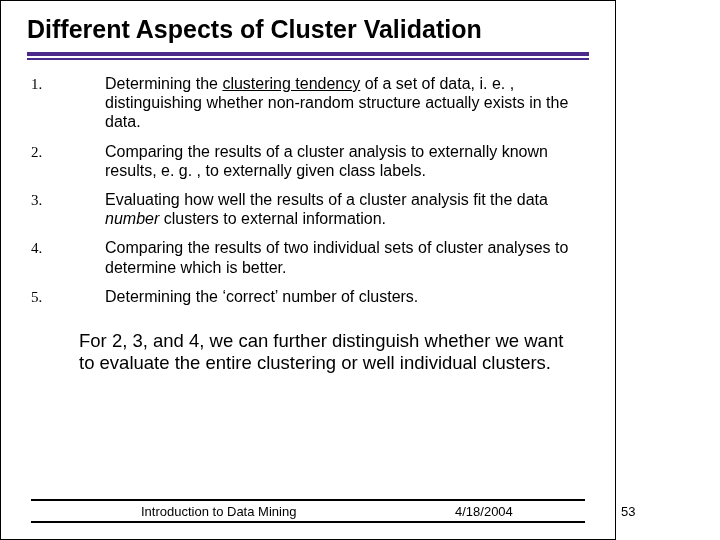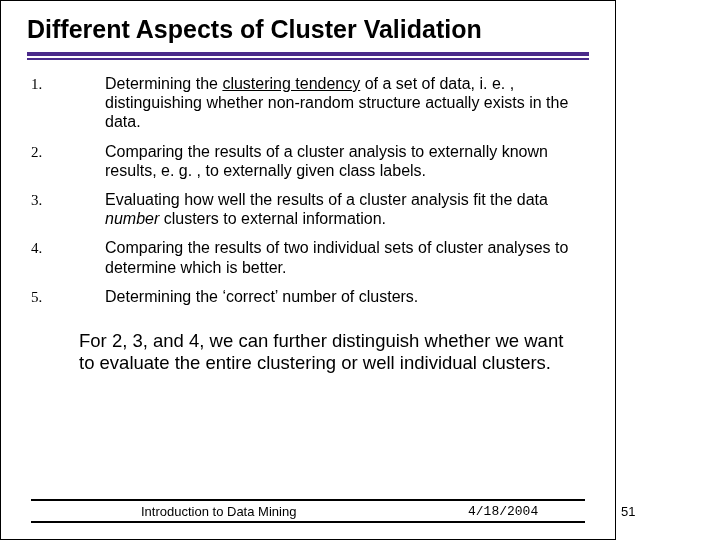--- a/index.html
+++ b/index.html
@@ -73,21 +73,21 @@
     right: 30px;
     bottom: 16px;
     height: 24px;
     border-top: 2px solid #000;
     border-bottom: 2px solid #000;
     display: flex;
     align-items: center;
     font-size: 13px;
   }
   .footer .f-left { margin-left: 110px; }
-  .footer .f-mid { position: absolute; left: 437px; font-family: Liberation Mono, monospace; }
+  .footer .f-mid { position: absolute; left: 424px; }
   .footer .f-right { position: absolute; left: 590px; }
 </style>
 </head>
 <body>
 
 <div class="slide">
 
   <div class="title">Different Aspects of Cluster Validation</div>
   <div class="rule-thick"></div>
   <div class="rule-thin"></div>
@@ -120,16 +120,16 @@
       <div class="text">Determining the ‘correct’ number of clusters.</div>
     </div>
 
     <div class="summary">For 2, 3, and 4, we can further distinguish whether we want to evaluate the entire clustering or well individual clusters.</div>
 
   </div>
 
   <div class="footer">
     <span class="f-left">Introduction to Data Mining</span>
     <span class="f-mid">4/18/2004</span>
-    <span class="f-right">51</span>
+    <span class="f-right">53</span>
   </div>
 
 </div>
 
 </body></html>

